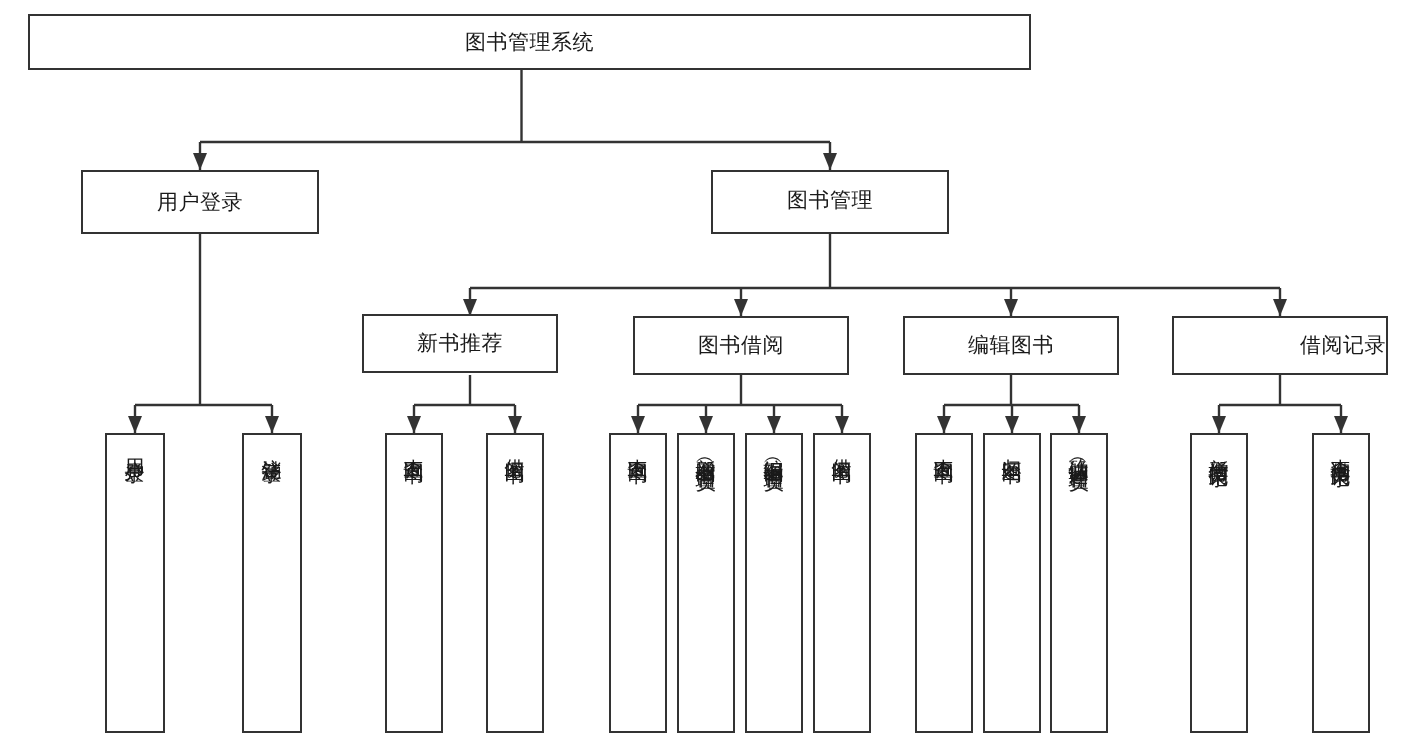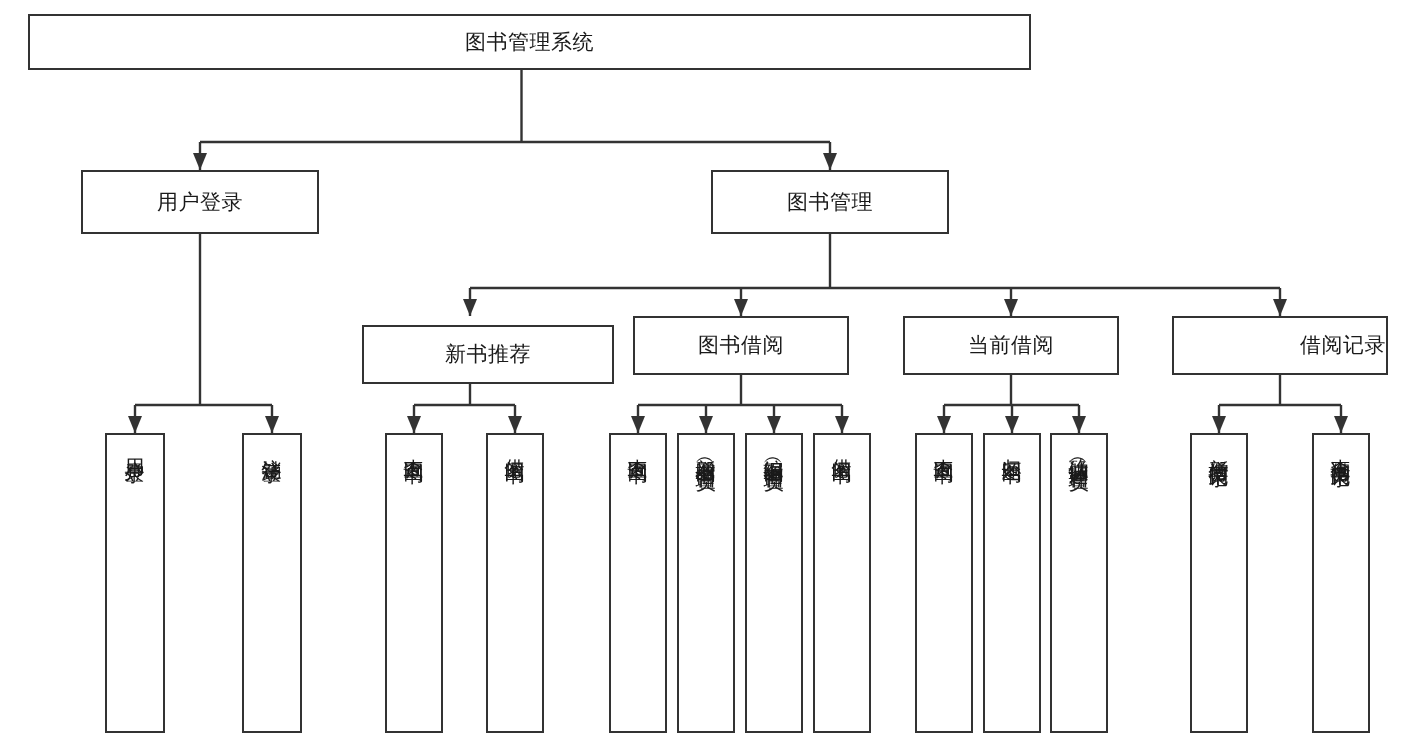--- a/index.html
+++ b/index.html
@@ -136,31 +136,31 @@
         <polygon points="1334,416 1348,416 1341,433" fill="#333333"></polygon>
       </g>
     </svg>
   <div id="nodes">
       <div class="node horizontal" style="left: 28px; top: 14px; width: 1003px; height: 56px;">
         <span class="label">图书管理系统</span>
       </div>
       <div class="node horizontal" style="left: 81px; top: 170px; width: 238px; height: 64px;">
         <span class="label">用户登录</span>
       </div>
-      <div class="node horizontal" style="left: 711px; top: 170px; width: 238px; height: 64px;">
+      <div class="node horizontal" style="left: 711px; top: 170px; width: 238px; height: 64px; font-family: Liberation Mono, monospace;">
         <span class="label">图书管理</span>
       </div>
-      <div class="node horizontal" style="left: 362px; top: 325px; width: 252px; height: 59px;">
+      <div class="node horizontal" style="left: 362px; top: 314px; width: 196px; height: 59px;">
         <span class="label">新书推荐</span>
       </div>
       <div class="node horizontal" style="left: 633px; top: 316px; width: 216px; height: 59px;">
         <span class="label">图书借阅</span>
       </div>
       <div class="node horizontal" style="left: 903px; top: 316px; width: 216px; height: 59px;">
-        <span class="label">当前借阅</span>
+        <span class="label">编辑图书</span>
       </div>
       <div class="node horizontal" style="left: 1172px; top: 316px; width: 216px; height: 59px; justify-content: flex-end;">
         <span class="label">借阅记录</span>
       </div>
       <div class="node vertical" style="left: 105px; top: 433px; width: 60px; height: 300px;">
         <span class="label">用户登录</span>
       </div>
       <div class="node vertical" style="left: 242px; top: 433px; width: 60px; height: 300px;">
         <span class="label">注销登录</span>
       </div>

